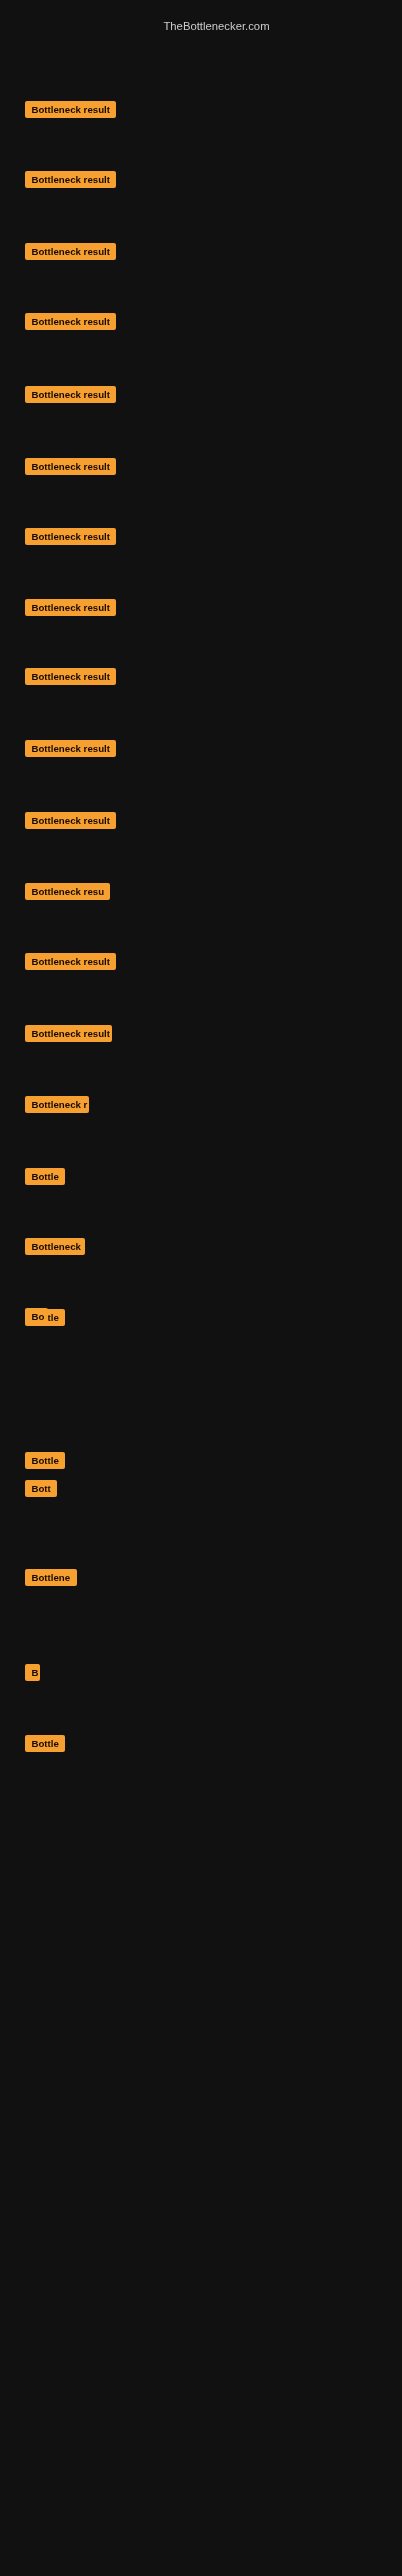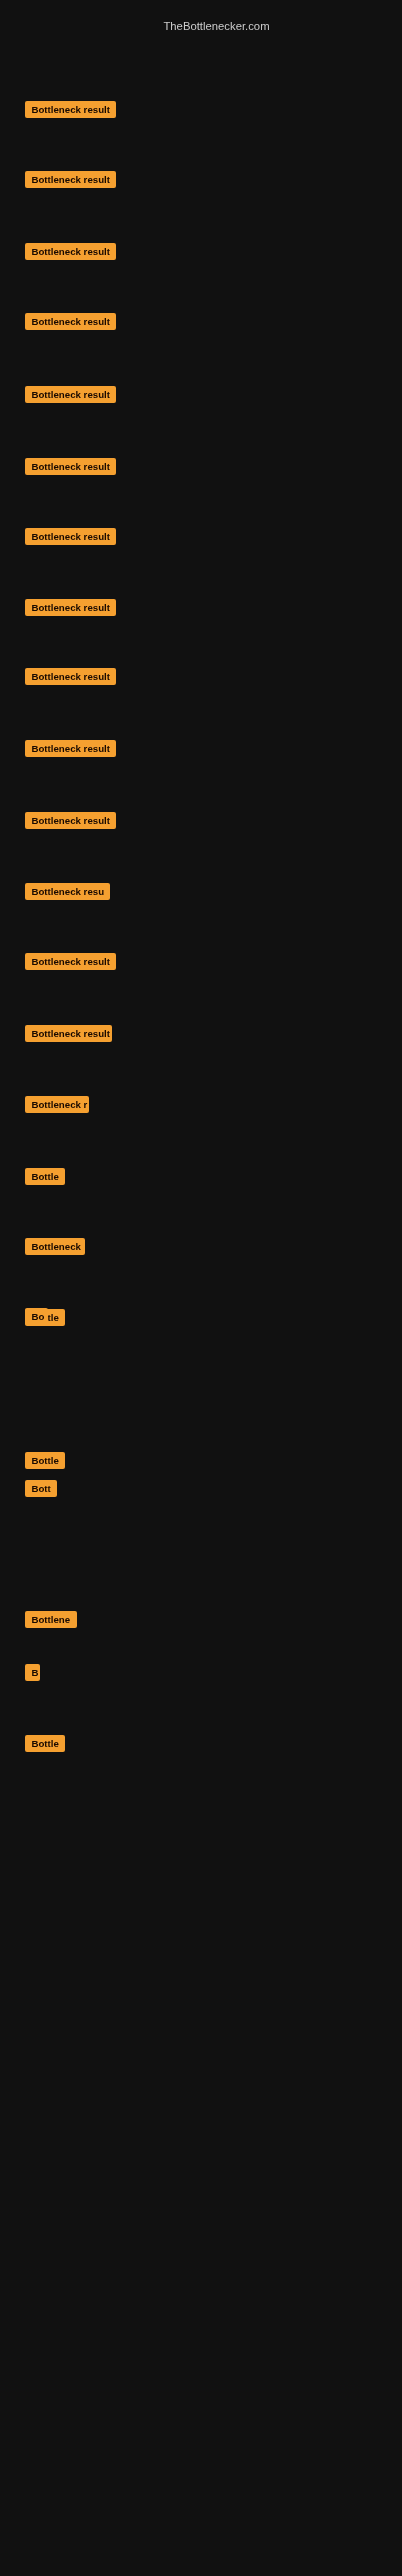--- a/index.html
+++ b/index.html
@@ -61,17 +61,17 @@
     <div class="badge-row" style="top: 828px; left: 0px;"><span class="bottleneck-badge" style="max-width: 85px;">Bottleneck resu</span></div>
     <div class="badge-row" style="top: 898px; left: 0px;"><span class="bottleneck-badge" style="max-width: 93px;">Bottleneck result</span></div>
     <div class="badge-row" style="top: 970px; left: 0px;"><span class="bottleneck-badge" style="max-width: 87px;">Bottleneck result</span></div>
     <div class="badge-row" style="top: 1041px; left: 0px;"><span class="bottleneck-badge" style="max-width: 64px; text-align: center;">Bottleneck r</span></div>
     <div class="badge-row" style="top: 1113px; left: 0px;"><span class="bottleneck-badge" style="max-width: 48px;">Bottle</span></div>
     <div class="badge-row" style="top: 1183px; left: 0px; text-align: center;"><span class="bottleneck-badge" style="max-width: 60px;">Bottleneck</span></div>
     <div class="badge-row" style="top: 1254px; left: 0px;"><span class="bottleneck-badge" style="max-width: 42px;">Bottle</span></div>
     <div class="badge-row" style="top: 1253px; left: 0px;"><span class="bottleneck-badge" style="max-width: 22.5px;">Bo</span></div>
     <div class="badge-row" style="top: 1397px; left: 0px;"><span class="bottleneck-badge" style="max-width: 42px;">Bottle</span></div>
     <div class="badge-row" style="top: 1425px; left: 0px;"><span class="bottleneck-badge" style="max-width: 32px;">Bott</span></div>
-    <div class="badge-row" style="top: 1556px; left: 0px;"><span class="bottleneck-badge" style="max-width: 52px;">Bottlene</span></div>
+    <div class="badge-row" style="top: 1514px; left: 0px;"><span class="bottleneck-badge" style="max-width: 52px;">Bottlene</span></div>
     <div class="badge-row" style="top: 1609px; left: 0px;"><span class="bottleneck-badge" style="max-width: 14.5px;">B</span></div>
     <div class="badge-row" style="top: 1680px; left: 0px;"><span class="bottleneck-badge" style="max-width: 42px;">Bottle</span></div>
   </div>
 
 
 </body></html>

